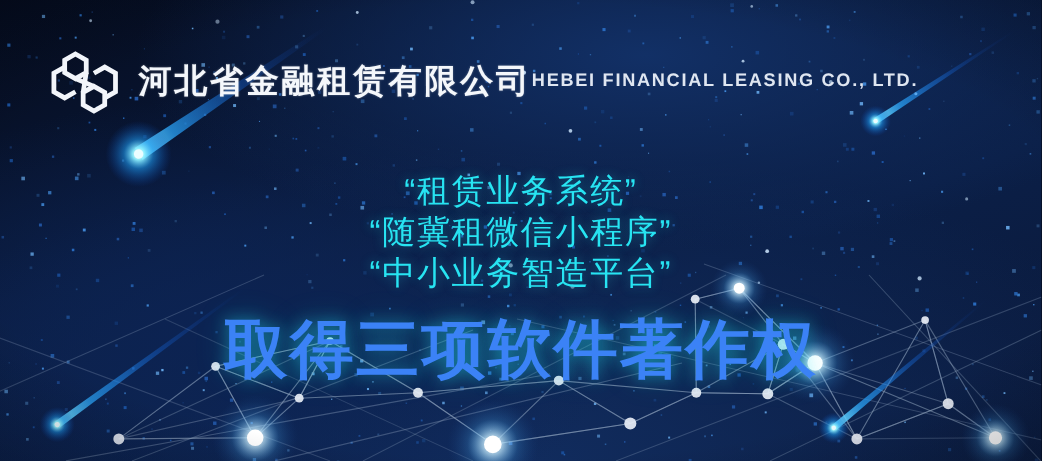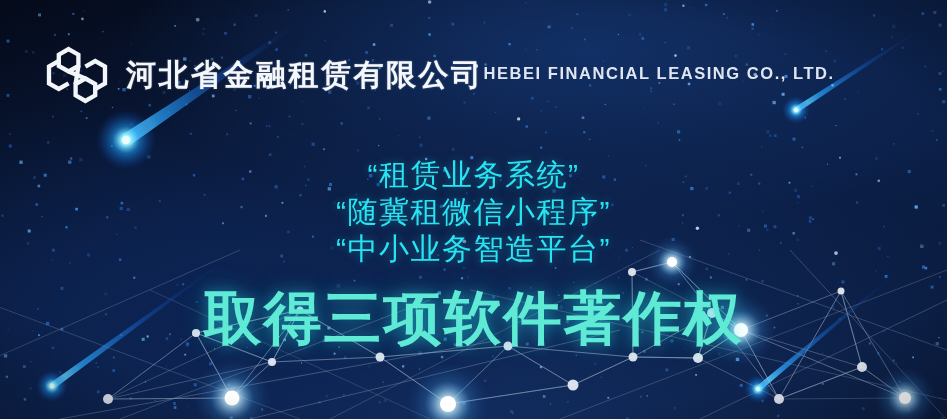--- a/index.html
+++ b/index.html
@@ -84,21 +84,21 @@
     white-space:nowrap;
     text-shadow:0 0 10px rgba(39,228,242,.35);
   }
 
   #main-title{
     position:absolute;
     left:0; right:0;
     top:284px;
     text-align:center;
     z-index:6;
-    color:#5eead4;
+    color:#3b82f6;
     font-size:58px;
     font-weight:700;
     letter-spacing:2px;
     line-height:68px;
     white-space:nowrap;
     text-shadow:
       0 0 14px rgba(36,231,245,.45),
       0 0 30px rgba(36,231,245,.22);
   }
 </style>

